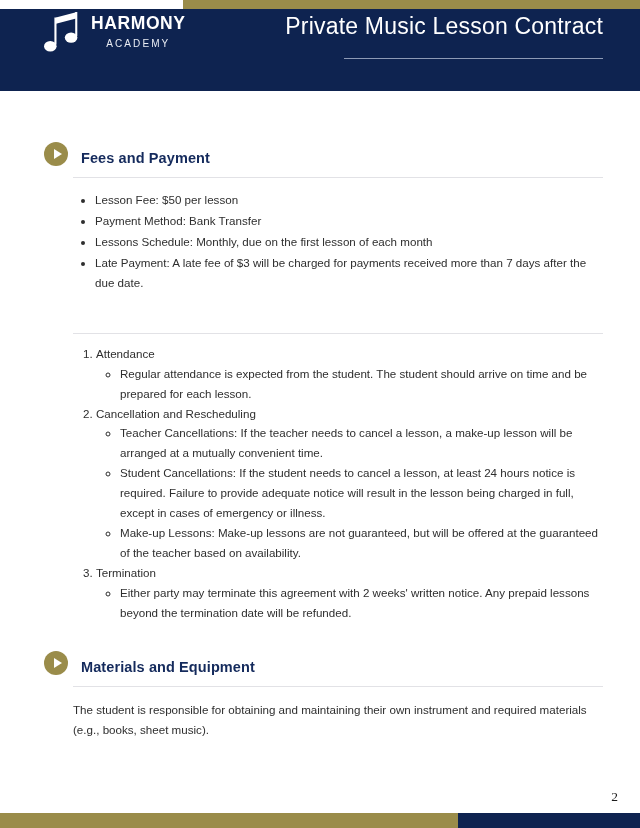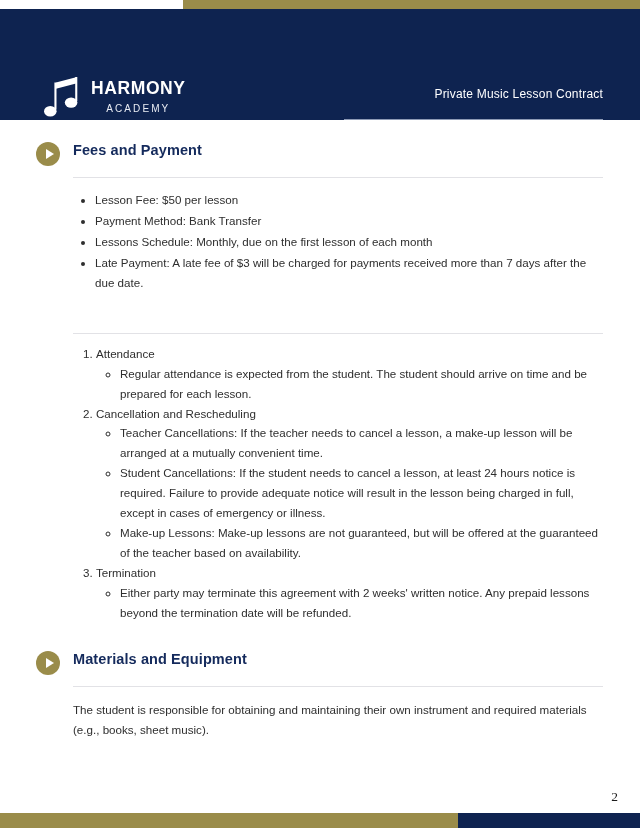--- a/index.html
+++ b/index.html
@@ -25,24 +25,24 @@
     display: flex;
   }
   .top-strip-white { width: 183px; height: 100%; background: #ffffff; }
   .top-strip-gold  { flex: 1; height: 100%; background: #9a8c4a; }
 
   
   .header {
     position: absolute;
     top: 9px; left: 0;
     width: 640px;
-    height: 111px;
+    height: 82px;
     background: #0e2350;
     display: flex;
-    align-items: flex-end;
+    align-items: flex-start;
   }
 
   .brand {
     display: flex;
     align-items: center;
     margin-left: 44px;
     width: 230px;
   }
   .brand-mark {
     width: 38px;
@@ -70,21 +70,21 @@
   }
 
   .doc-title-wrap {
     margin-left: auto;
     margin-right: 37px;
     text-align: right;
     padding-top: 4px;
   }
   .doc-title {
     color: #ffffff;
-    font-size: 12px;
+    font-size: 23px;
     font-weight: normal;
     letter-spacing: 0.2px;
     white-space: nowrap;
   }
   .doc-title-rule {
     height: 1px;
     background: #8d9ab5;
     width: 259px;
     margin-top: 18px;
     margin-left: auto;
@@ -100,22 +100,23 @@
     box-sizing: border-box;
   }
 
   .section { margin: 0; }
   .section-fees      { padding-top: 30px; }
   .section-policies  { padding-top: 28px; }
   .section-materials { padding-top: 28px; }
 
   .section-head {
     display: flex;
-    align-items: flex-start;
+    align-items: flex-end;
     padding-left: 36px;
+    margin-left: 8px;
   }
   .bullet-badge {
     width: 24px;
     height: 24px;
     border-radius: 50%;
     background: #9a8c4a;
     flex: 0 0 24px;
     display: flex;
     align-items: center;
     justify-content: center;

